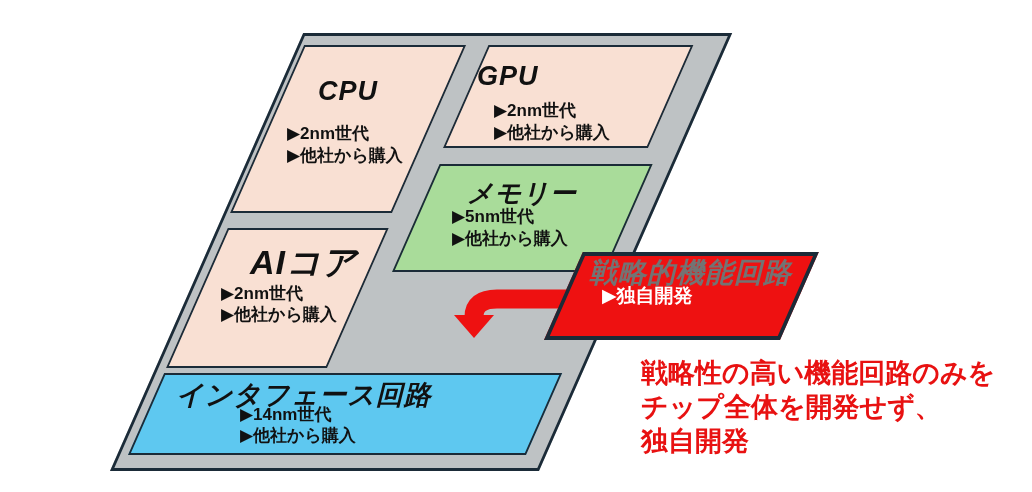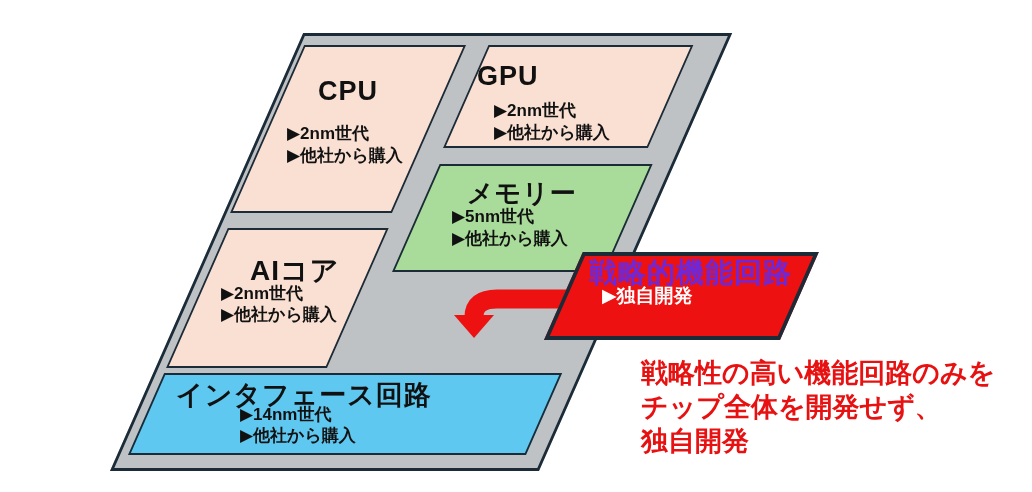--- a/index.html
+++ b/index.html
@@ -17,33 +17,33 @@
   #cpu-block{left:230px;top:45px;width:162px;height:168px;background:#f9e0d3;z-index:2;}
   #gpu-block{left:443px;top:45px;width:205px;height:103px;background:#f9e0d3;z-index:2;}
   #memory-block{left:392px;top:164px;width:213px;height:108px;background:#a9dc9a;z-index:2;}
   #ai-core-block{left:166px;top:228px;width:161px;height:140px;background:#f9e0d3;z-index:2;}
   #interface-block{left:128px;top:373px;width:398px;height:82px;background:#5ec8f0;z-index:2;}
   #callout-block{left:544px;top:252px;width:236px;height:88px;background:#ee1111;border-width:4px;z-index:4;}
   
   #arrow-svg{position:absolute;left:0;top:0;z-index:3;pointer-events:none;}
   
   .lbl{position:absolute;z-index:6;color:#111;font-weight:700;white-space:nowrap;}
-  .title{font-size:27px;letter-spacing:1px;}
+  .title{font-size:27px;letter-spacing:1px;font-style:italic;}
   .bullets{font-size:17px;line-height:22px;}
   #cpu-title{left:318px;top:76px;}
   #cpu-bullets{left:287px;top:123px;}
   #gpu-title{left:477px;top:61px;}
   #gpu-bullets{left:494px;top:100px;}
   #memory-title{left:467px;top:176px;font-size:26px;}
   #memory-bullets{left:452px;top:206px;}
-  #ai-core-title{left:250px;top:252px;font-size:28px;text-align:center;}
+  #ai-core-title{left:250px;top:240px;font-size:34px;text-align:center;}
   #ai-core-bullets{left:221px;top:283px;line-height:21px;}
   #interface-title{left:176px;top:377px;}
   #interface-bullets{left:240px;top:404px;line-height:21px;}
-  #callout-title{left:589px;top:254px;font-size:28px;color:#6d28d9;}
+  #callout-title{left:589px;top:254px;font-size:28px;color:#737373;}
   #callout-bullets{left:602px;top:285px;font-size:19px;line-height:22px;color:#ffffff;}
   #annotation{left:641px;top:356px;font-size:27px;line-height:34px;color:#e81111;}
 </style>
 </head>
 <body>
 
 <div id="canvas">
 
   <div id="chip-outline" class="shape"></div>
   <div id="cpu-block" class="shape"></div>

